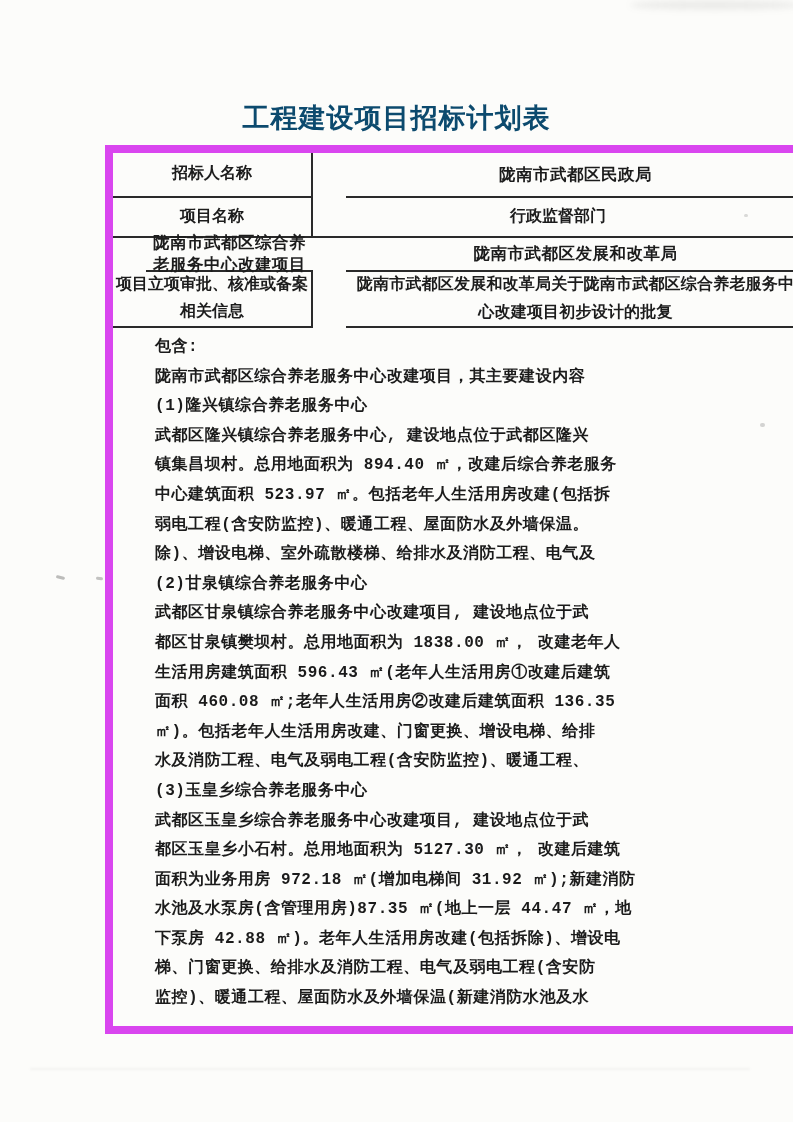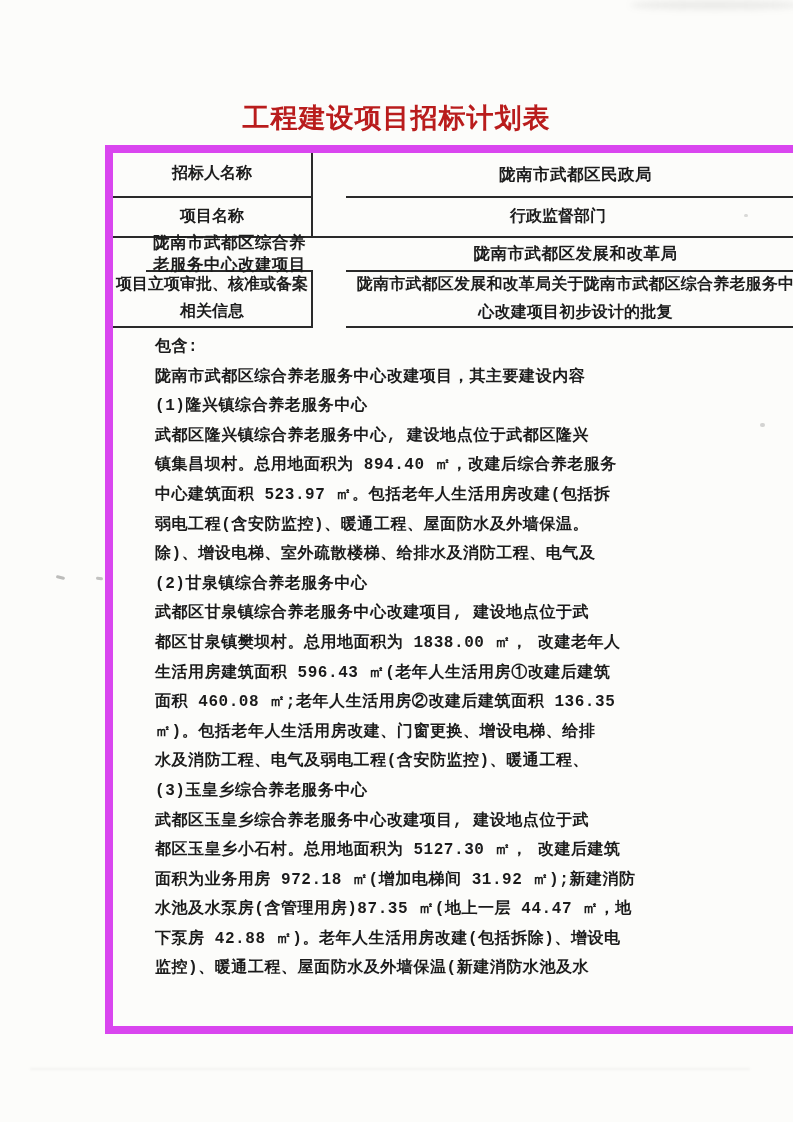--- a/index.html
+++ b/index.html
@@ -28,21 +28,21 @@
   .speck-c{left:760px;top:423px;width:5px;height:4px;opacity:.35;}
   .speck-d{left:744px;top:214px;width:4px;height:3px;opacity:.3;}
   .streak-bottom{
     position:absolute;left:30px;top:1068px;width:720px;height:2px;
     background:rgba(60,60,60,.05);filter:blur(1px);
   }
 
   .doc-title{
     position:absolute;top:100px;left:0;width:100%;
     margin:0;text-align:center;
-    font-size:27px;font-weight:700;letter-spacing:1px;color:#b91c1c;
+    font-size:27px;font-weight:700;letter-spacing:1px;color:#0c4a6e;
   }
 
   .bid-table{
     position:absolute;left:105px;top:145px;width:708px;height:889px;
     border:8px solid #d946ef;
     box-sizing:border-box;
     display:grid;
     grid-template-columns:200px 1fr;
     grid-template-rows:45px 40px 34px 56px 1fr;
     background:transparent;
@@ -133,17 +133,18 @@
         <div class="tline">生活用房建筑面积 596.43 ㎡(老年人生活用房①改建后建筑</div>
         <div class="tline">面积 460.08 ㎡;老年人生活用房②改建后建筑面积 136.35</div>
         <div class="tline">㎡)。包括老年人生活用房改建、门窗更换、增设电梯、给排</div>
         <div class="tline">水及消防工程、电气及弱电工程(含安防监控)、暖通工程、</div>
         <div class="tline">(3)玉皇乡综合养老服务中心</div>
         <div class="tline">武都区玉皇乡综合养老服务中心改建项目, 建设地点位于武</div>
         <div class="tline">都区玉皇乡小石村。总用地面积为 5127.30 ㎡， 改建后建筑</div>
         <div class="tline">面积为业务用房 972.18 ㎡(增加电梯间 31.92 ㎡);新建消防</div>
         <div class="tline">水池及水泵房(含管理用房)87.35 ㎡(地上一层 44.47 ㎡，地</div>
         <div class="tline">下泵房 42.88 ㎡)。老年人生活用房改建(包括拆除)、增设电</div>
+        <div class="tline">梯、门窗更换、给排水及消防工程、电气及弱电工程(含安防</div>
         <div class="tline">监控)、暖通工程、屋面防水及外墙保温(新建消防水池及水</div>
       </div>
 
   </div>
 </div>
 
 </body></html>

